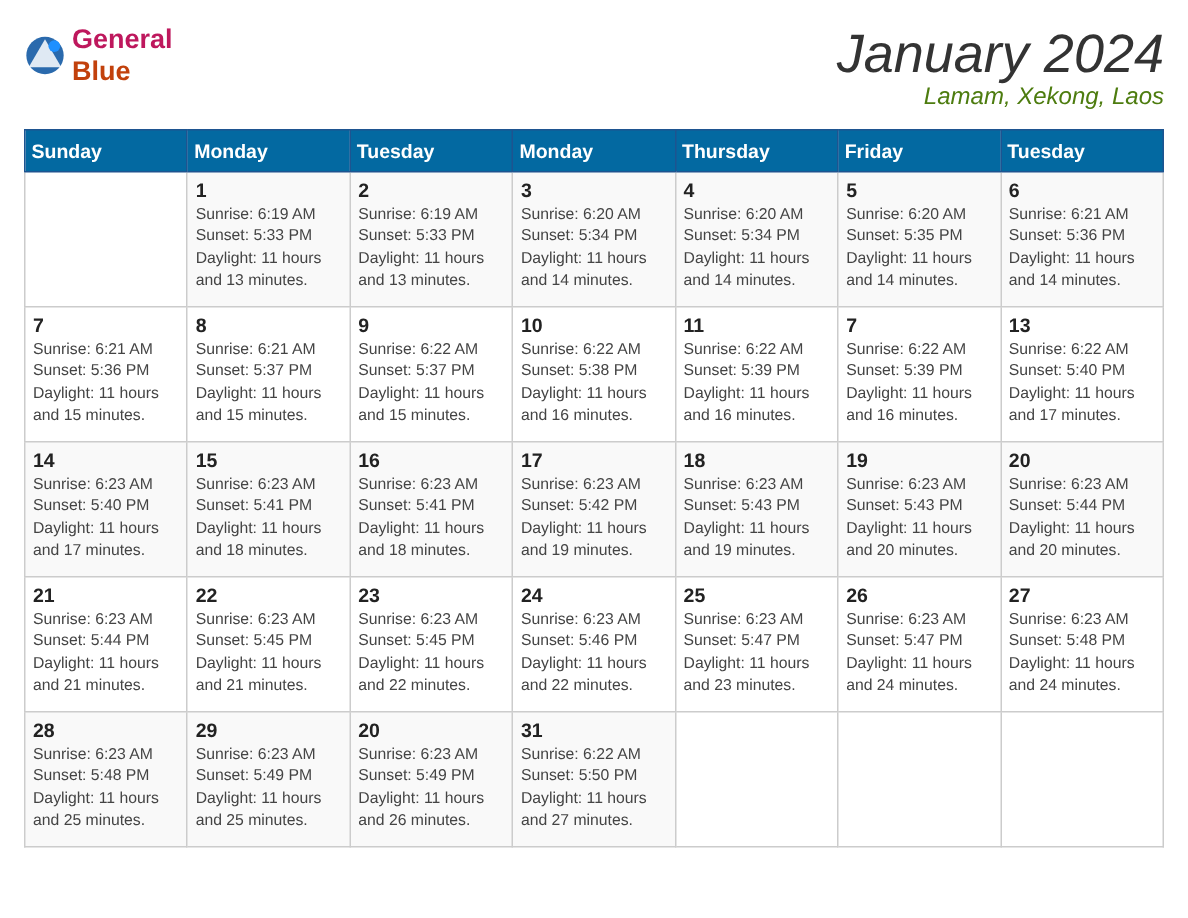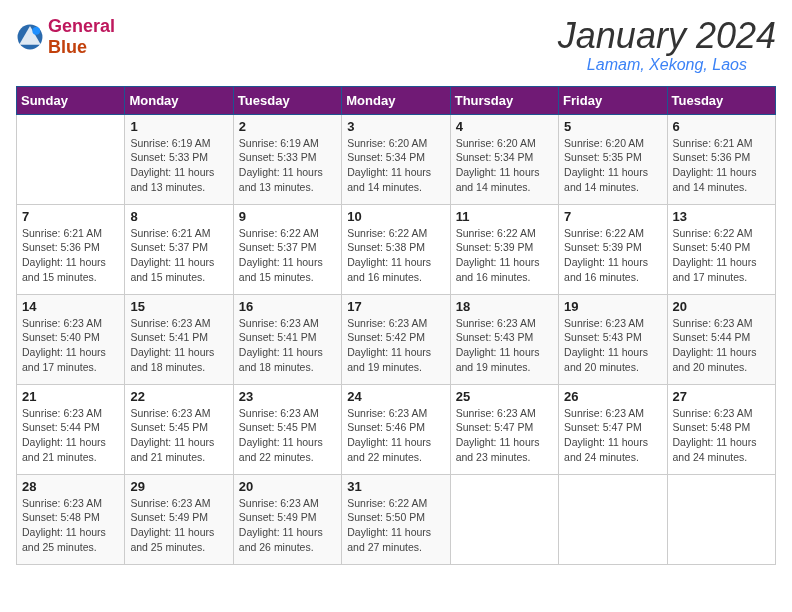--- a/index.html
+++ b/index.html
@@ -40,31 +40,30 @@
       font-style: italic;
     }
     .month-title {
       font-size: 36px;
       font-weight: 300;
       color: #333;
       line-height: 1.1;
     }
     .location-title {
       font-size: 16px;
-      color: #3b82f6;
+      color: #4d7c0f;
       font-weight: normal;
-      text-align: center;
     }
     table {
       width: 100%;
       border-collapse: collapse;
       font-size: 11px;
     }
     thead tr th {
-      background-color: #701a75;
+      background-color: #0369a1;
       color: #fff;
       padding: 6px 4px;
       text-align: left;
       font-size: 13px;
       font-weight: bold;
       border: 1px solid #1e5490;
     }
     tbody tr td {
       border: 1px solid #ccc;
       vertical-align: top;

